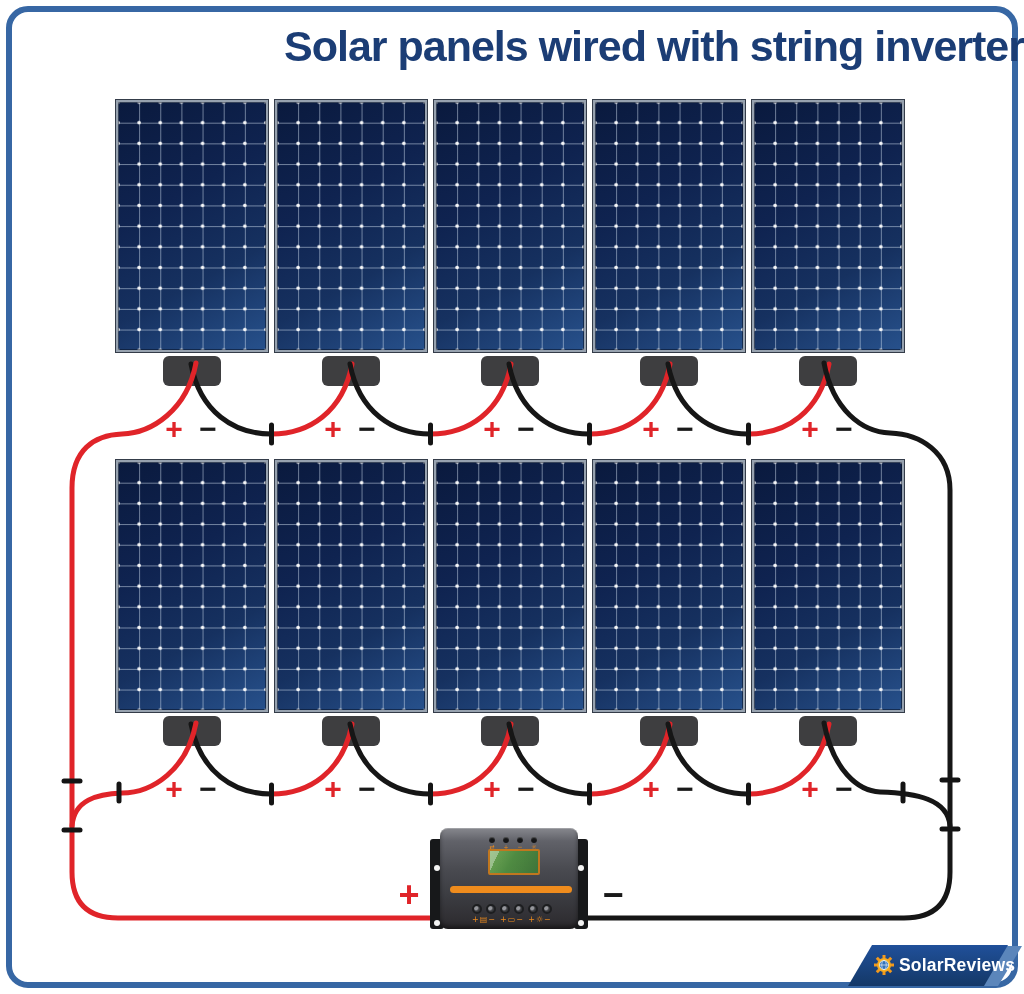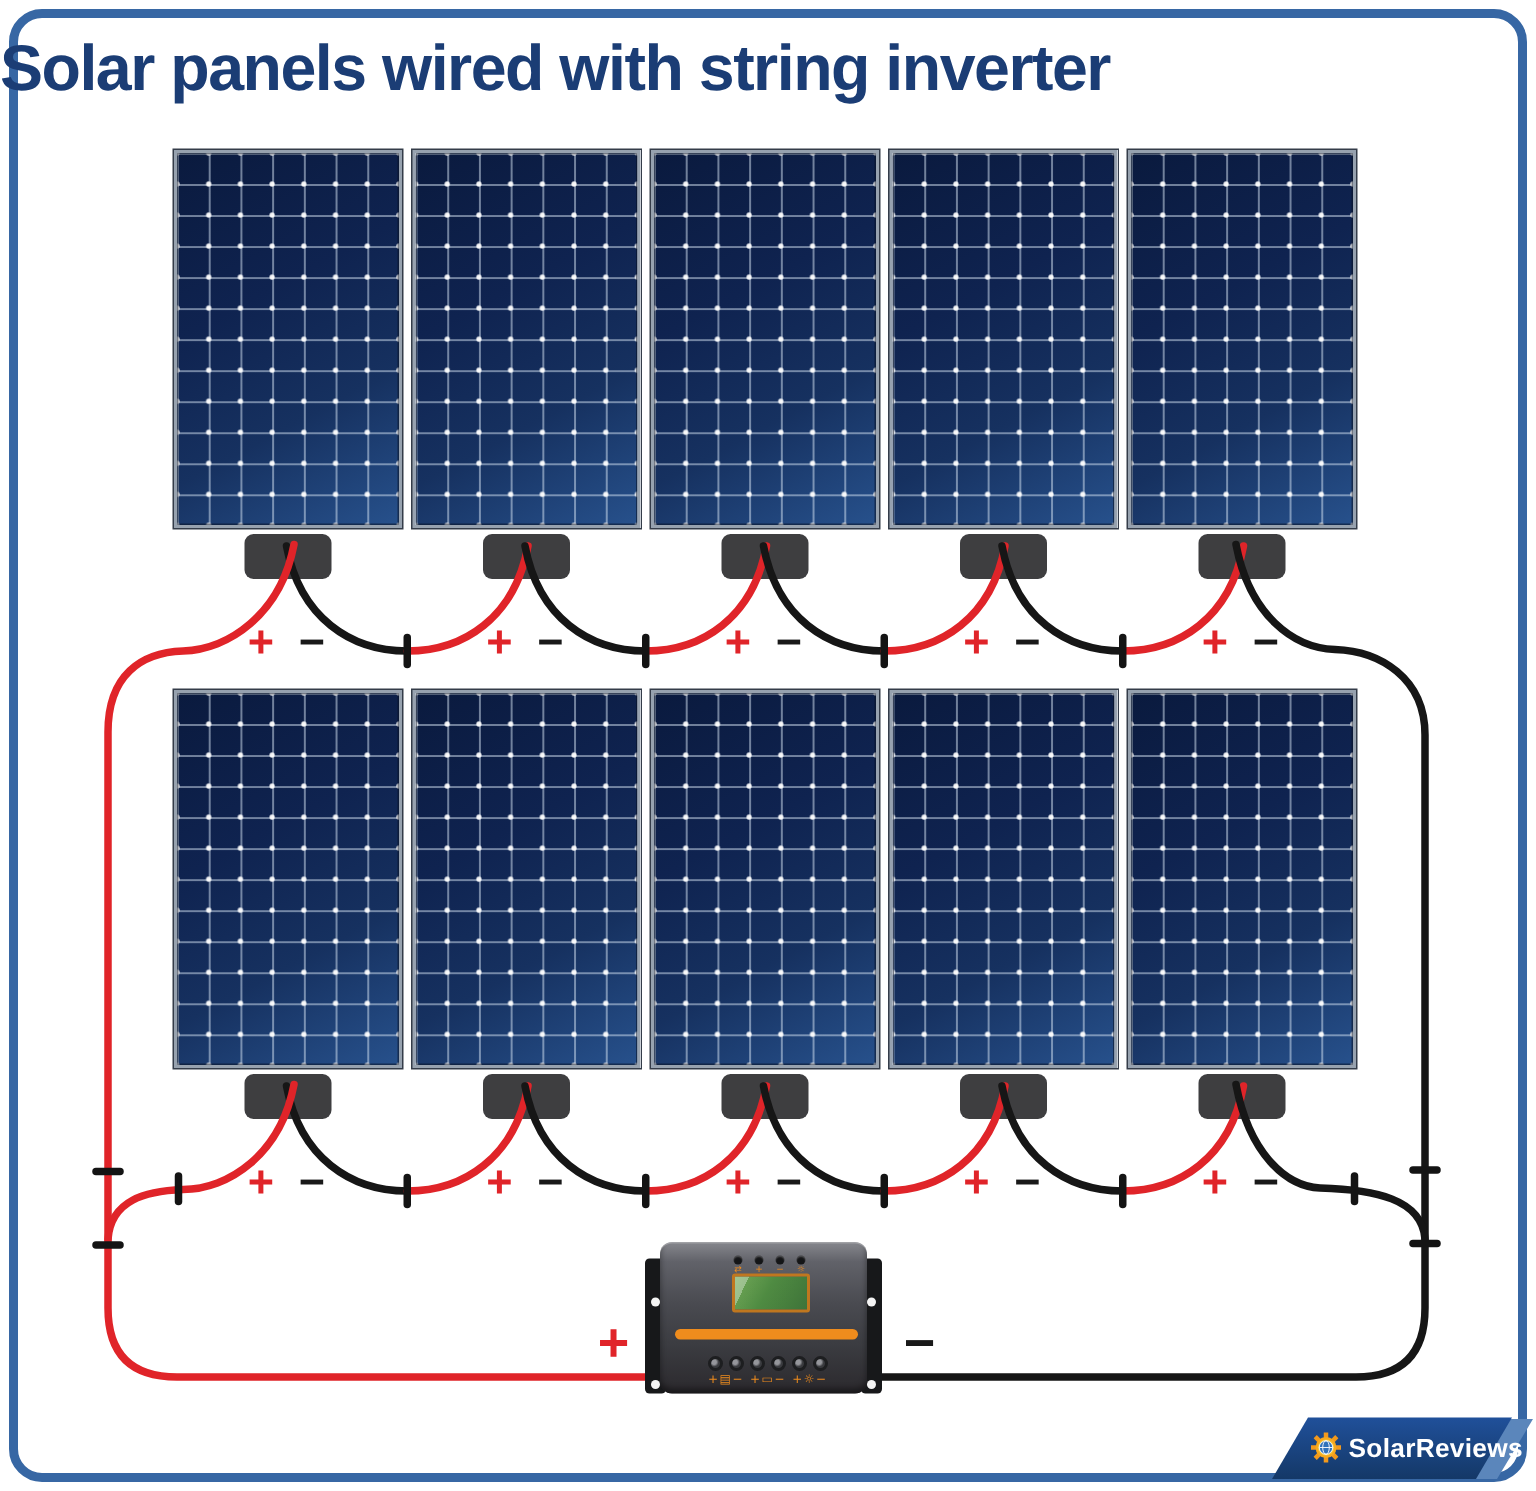--- a/index.html
+++ b/index.html
@@ -2,21 +2,21 @@
 <html><head>
 <meta charset="utf-8">
 <style>
   html,body{margin:0;padding:0;background:#ffffff;}
   #stage{position:relative;width:1024px;height:994px;background:#fff;overflow:hidden;
          font-family:"Liberation Sans",sans-serif;}
   
   #frame{position:absolute;left:6px;top:6px;right:6px;bottom:6px;border:6px solid #3767a4;
          border-radius:22px;pointer-events:none;z-index:1;}
   
-  .title{position:absolute;left:0;top:22px;width:100%;text-align:left;
+  .title{position:absolute;left:0;top:22px;width:100%;text-align:right;
          font-size:43px;font-weight:700;letter-spacing:-1px;color:#1b3d75;z-index:4;}
   
   .panel{position:absolute;width:152px;height:252px;box-sizing:border-box;z-index:2;
          border:2px solid #97a2af;box-shadow:0 0 0 1px #343c49, inset 0 0 0 1px rgba(8,16,34,.55);
          background:
            radial-gradient(circle, rgba(255,255,255,.95) 1.3px, rgba(255,255,255,0) 2.2px),
            linear-gradient(90deg, rgba(214,228,243,.5) 0 1.2px, transparent 1.2px),
            linear-gradient(180deg, rgba(214,228,243,.5) 0 1.2px, transparent 1.2px),
            linear-gradient(152deg,#0a1a3e 0%,#0f2350 38%,#163160 68%,#27518c 100%);
          background-size:21.15px 20.7px, 21.15px 100%, 100% 20.7px, 100% 100%;

